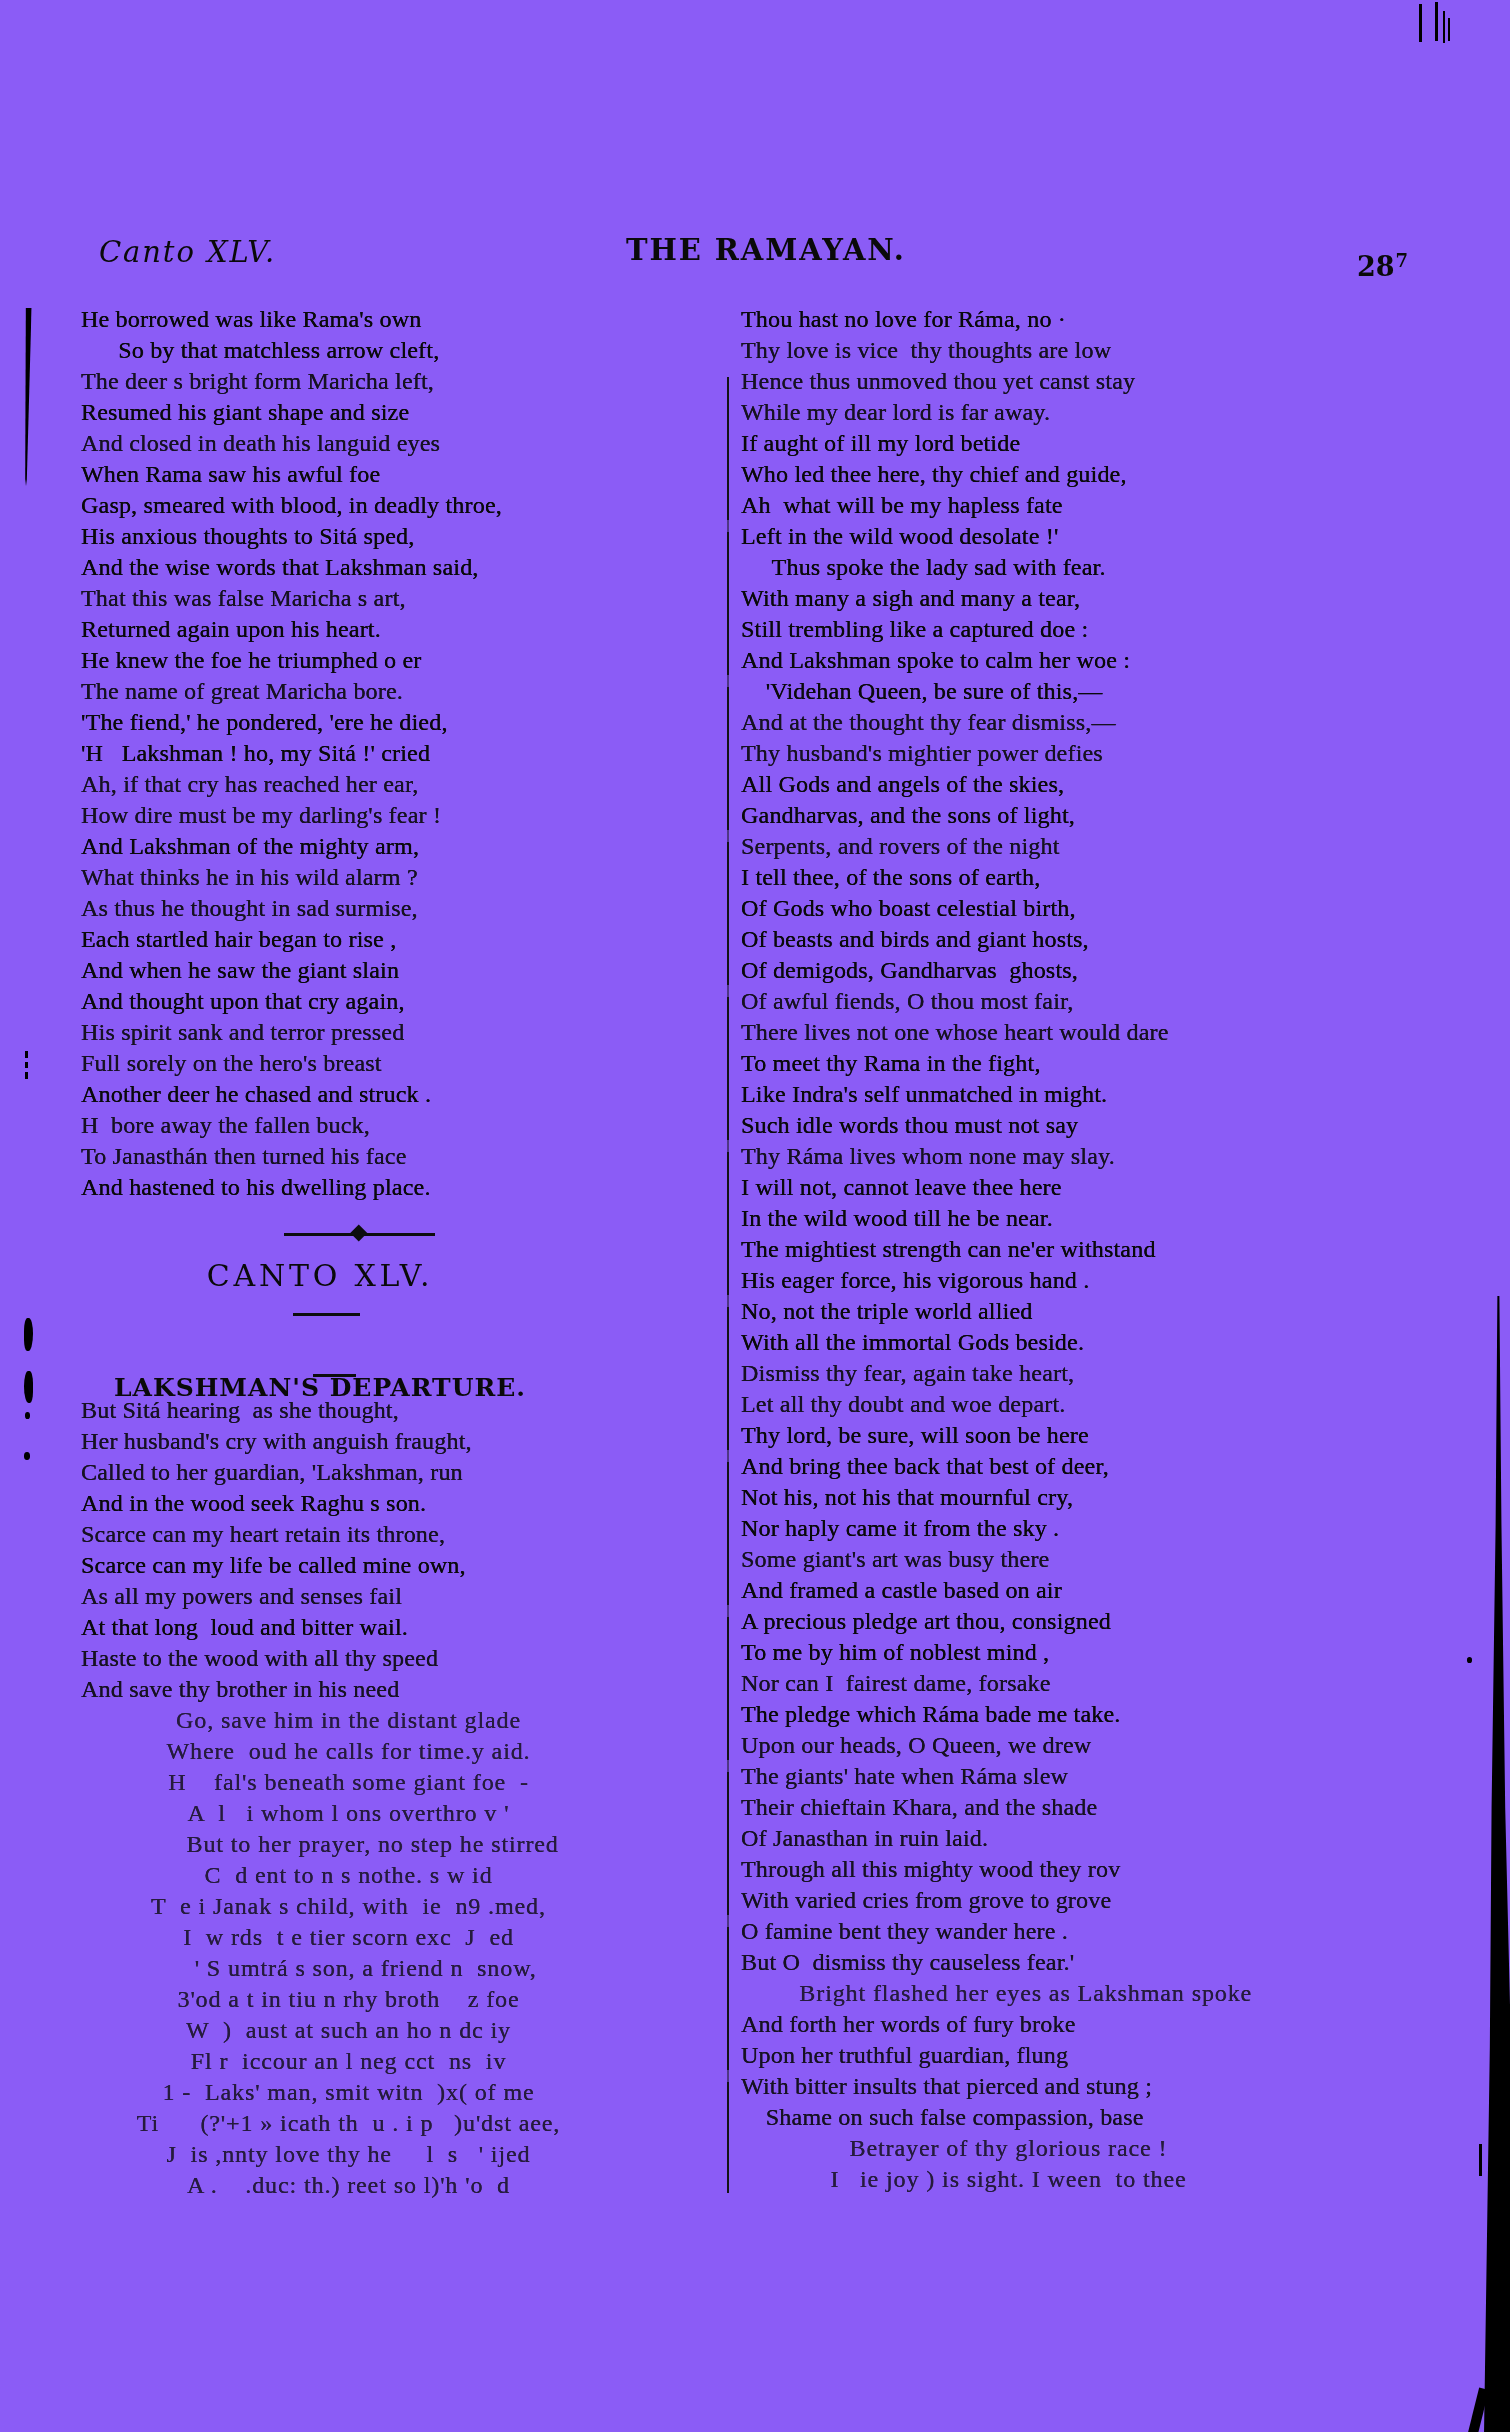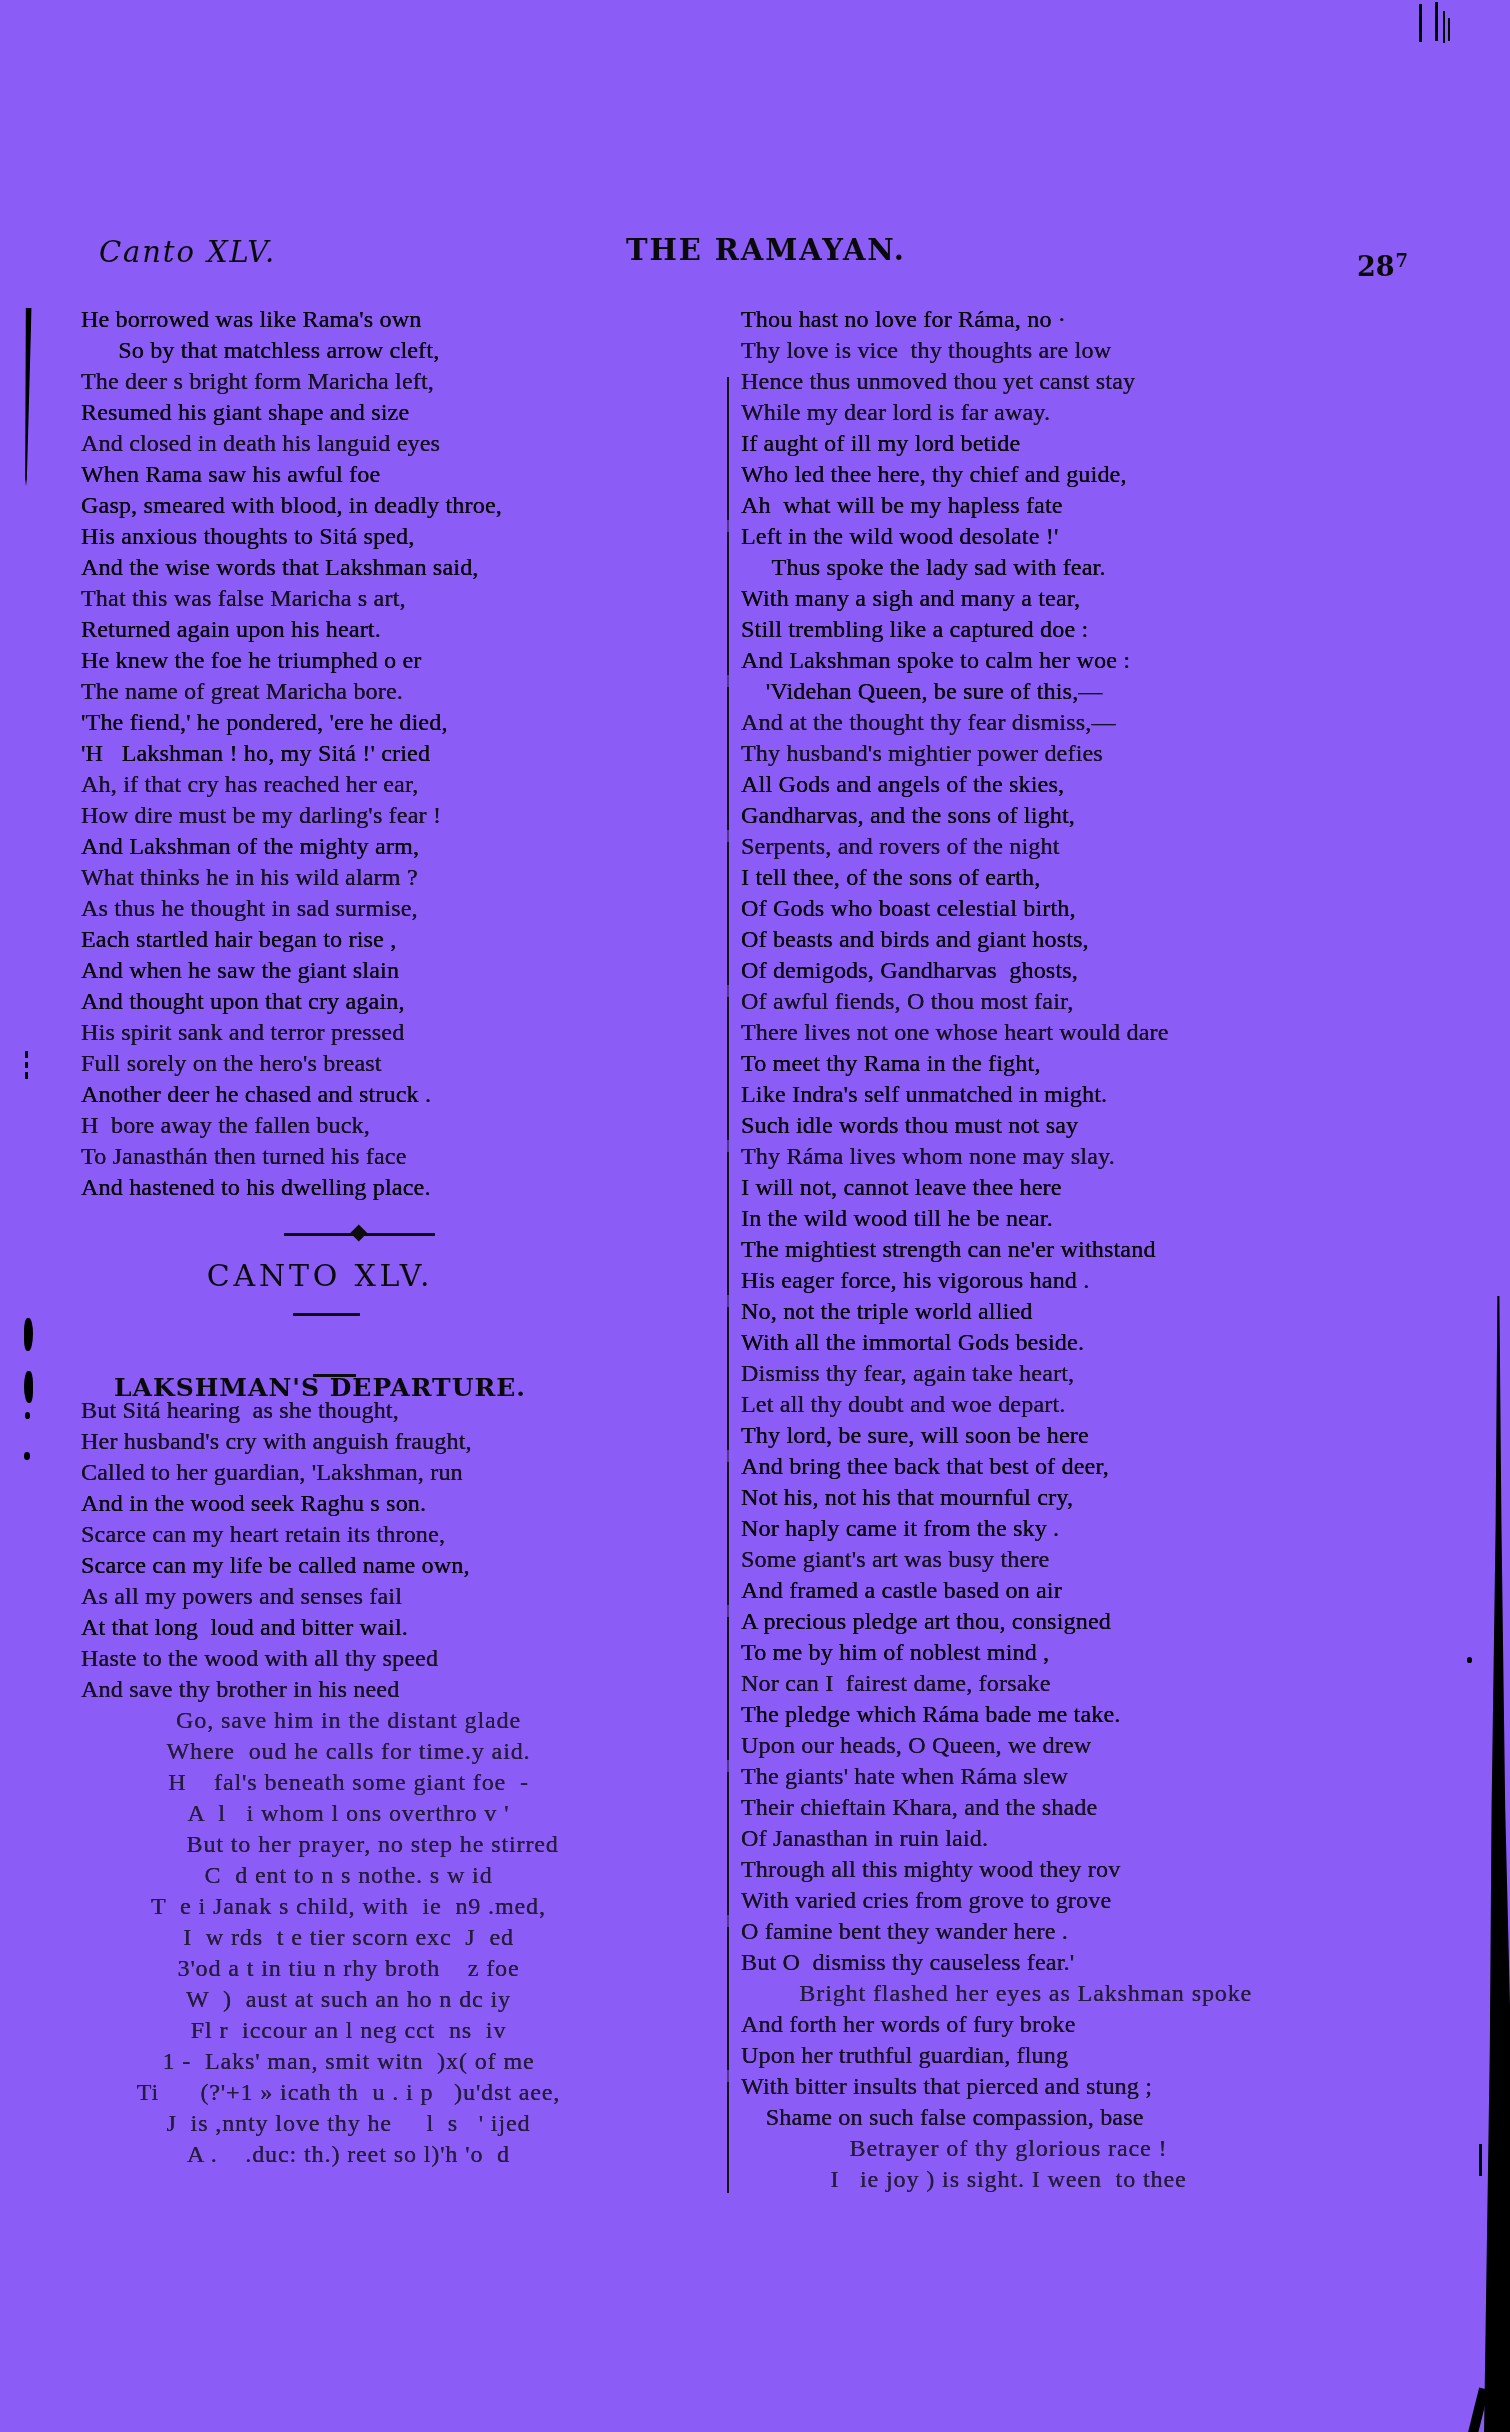--- a/index.html
+++ b/index.html
@@ -106,33 +106,34 @@
   <div class="rule" id="heading-dash"></div>
   <div id="section-subheading">LAKSHMAN'S DEPARTURE.</div>
   <div class="rule" id="subheading-dash"></div>
 
   <div class="col" id="left-verse-2">
       <div class="vline deg1">But Sitá hearing  as she thought,</div>
       <div class="vline deg1">Her husband's cry with anguish fraught,</div>
       <div class="vline deg1">Called to her guardian, 'Lakshman, run</div>
       <div class="vline">And in the wood seek Raghu s son.</div>
       <div class="vline deg1">Scarce can my heart retain its throne,</div>
-      <div class="vline">Scarce can my life be called name own,</div>
+      <div class="vline">Scarce can my life be called mine own,</div>
       <div class="vline deg1">As all my powers and senses fail</div>
       <div class="vline">At that long  loud and bitter wail.</div>
       <div class="vline deg1">Haste to the wood with all thy speed</div>
       <div class="vline deg1">And save thy brother in his need</div>
       <div class="vline deg2">Go, save him in the distant glade</div>
       <div class="vline deg2">Where  oud he calls for time.y aid.</div>
       <div class="vline deg2">H    fal's beneath some giant foe  -</div>
       <div class="vline deg2">A  l   i whom l ons overthro v '</div>
       <div class="vline deg2">       But to her prayer, no step he stirred</div>
       <div class="vline deg2">C  d ent to n s nothe. s w id</div>
       <div class="vline deg2">T  e i Janak s child, with  ie  n9 .med,</div>
       <div class="vline deg2">I  w rds  t e tier scorn exc  J  ed</div>
+      <div class="vline deg2">     ' S umtrá s son, a friend n  snow,</div>
       <div class="vline deg2">3'od a t in tiu n rhy broth    z foe</div>
       <div class="vline deg2">W  )  aust at such an ho n dc iy</div>
       <div class="vline deg2">Fl r  iccour an l neg cct  ns  iv</div>
       <div class="vline deg2">1 -  Laks' man, smit witn  )x( of me</div>
       <div class="vline deg2">Ti      (?'+1 » icath th  u . i p   )u'dst aee,</div>
       <div class="vline deg2">J  is ,nnty love thy he     l  s   ' ijed</div>
       <div class="vline deg2">A .    .duc: th.) reet so l)'h 'o  d</div>
     </div>
 
   <div class="col" id="right-verse">

